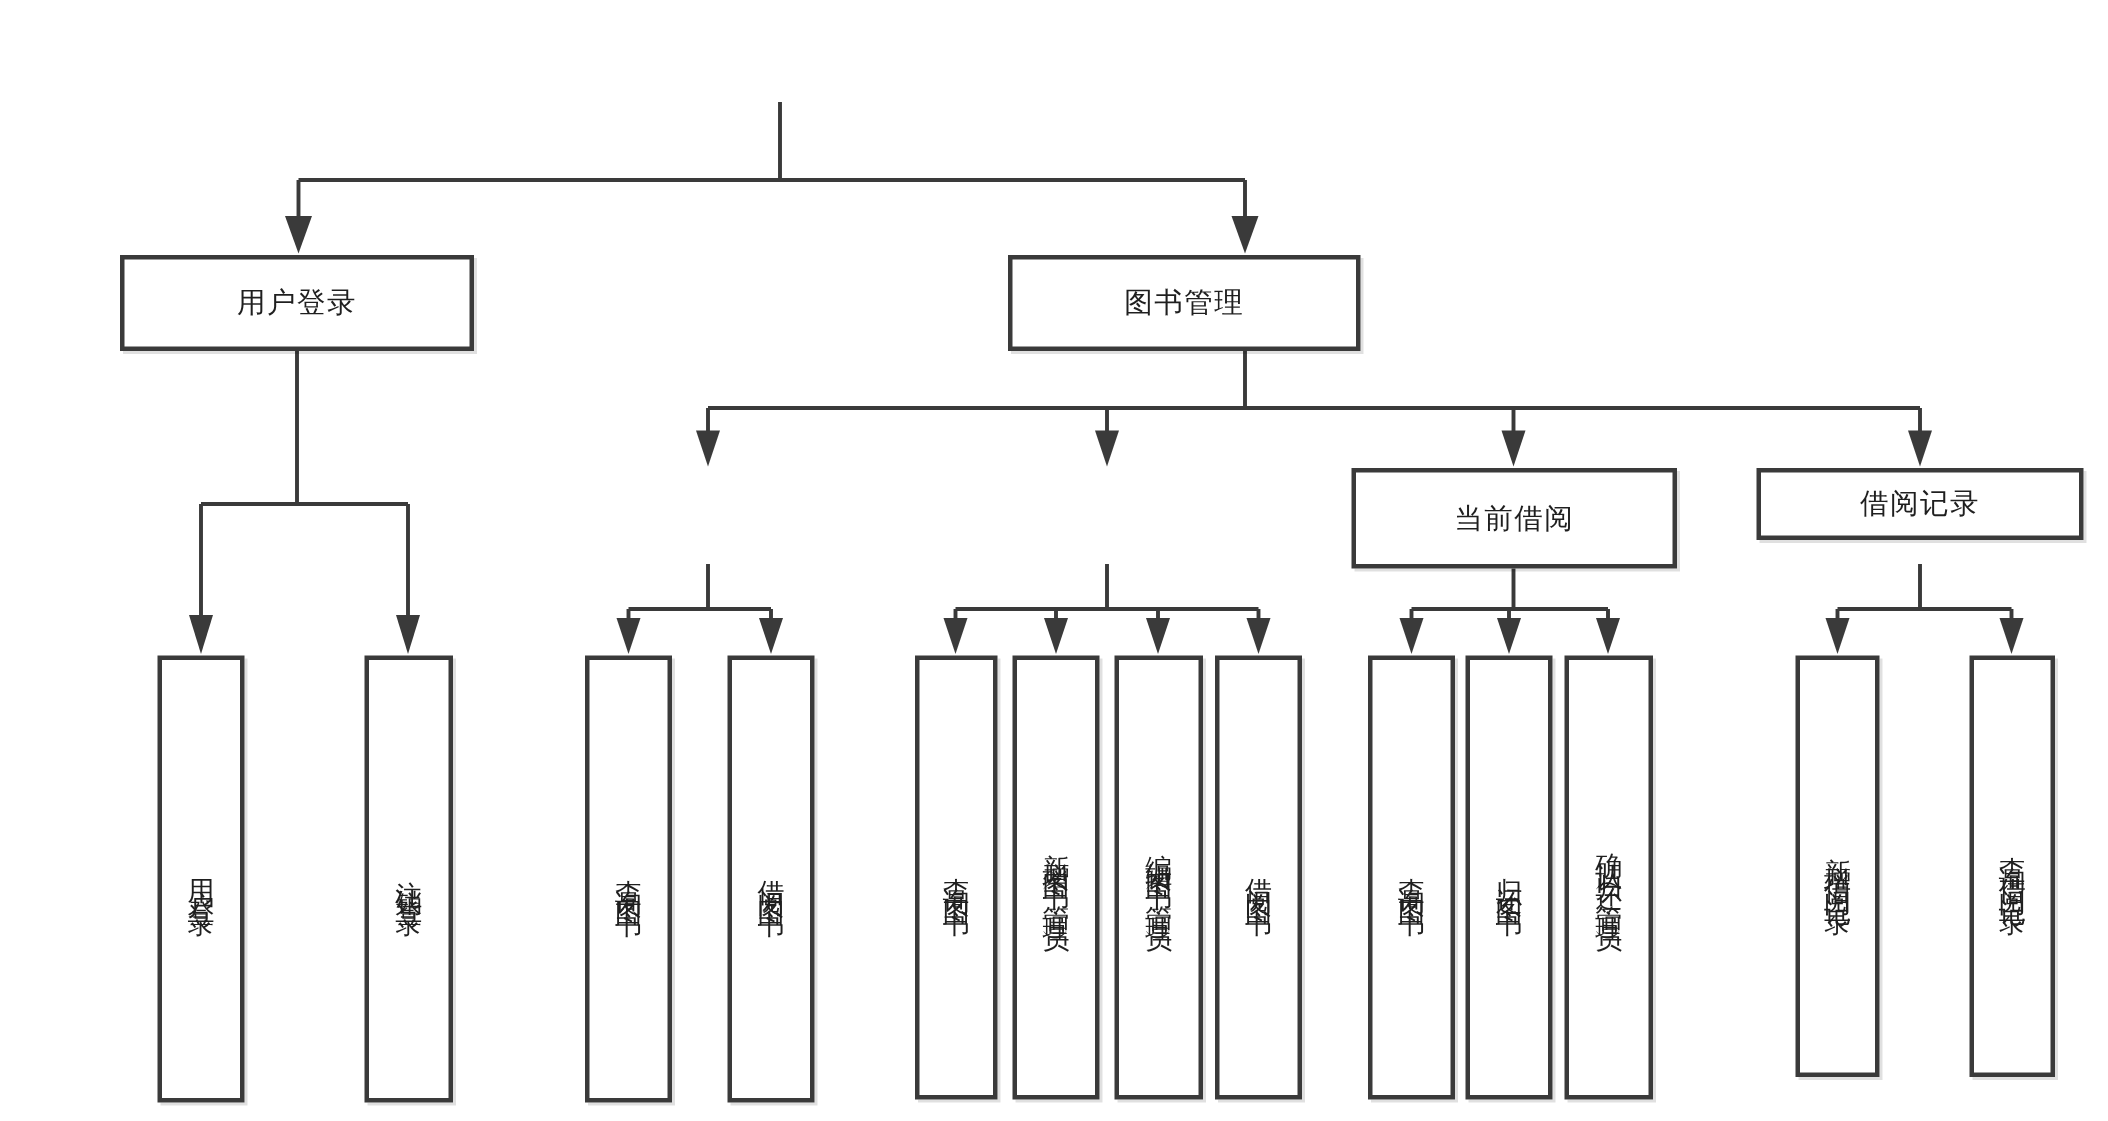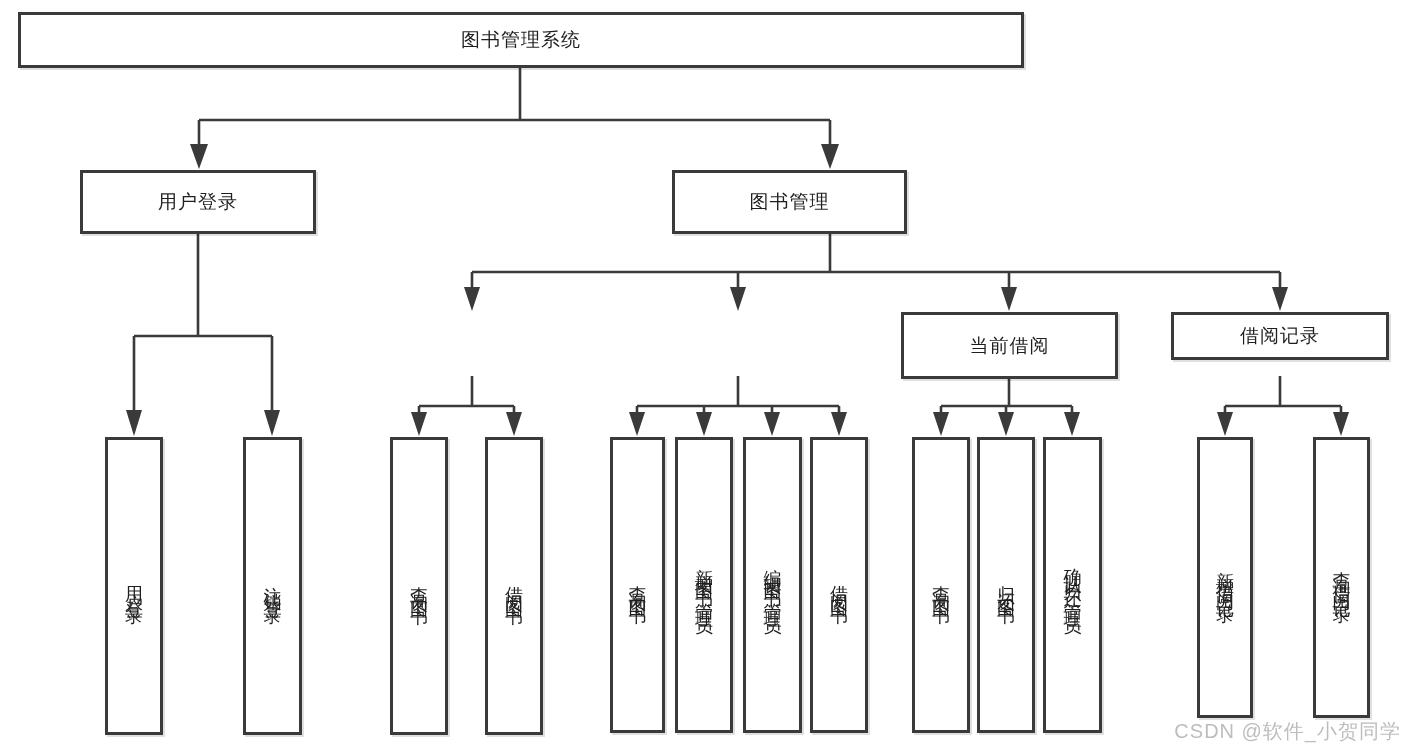--- a/index.html
+++ b/index.html
@@ -85,23 +85,20 @@
     <path class="cline" d="M1009,376 V406 M941,406 H1072 M941,406 V414 M1006,406 V414 M1072,406 V414"></path>
     <polygon class="arrow" points="933,412 949,412 941,436"></polygon>
     <polygon class="arrow" points="998,412 1014,412 1006,436"></polygon>
     <polygon class="arrow" points="1064,412 1080,412 1072,436"></polygon>
 
     <path class="cline" d="M1280,376 V406 M1225,406 H1341 M1225,406 V414 M1341,406 V414"></path>
     <polygon class="arrow" points="1217,412 1233,412 1225,436"></polygon>
     <polygon class="arrow" points="1333,412 1349,412 1341,436"></polygon>
   </svg>
 
-  <div class="node h-node" style="left:18px;top:12px;width:1006px;height:56px">
-    <span>图书管理系统</span>
-  </div>
 
   <div class="node h-node" style="left:80px;top:170px;width:236px;height:64px">
     <span>用户登录</span>
   </div>
   <div class="node h-node" style="left:672px;top:170px;width:235px;height:64px">
     <span>图书管理</span>
   </div>
 
   <div class="node h-node" style="left:901px;top:312px;width:217px;height:67px">
     <span>当前借阅</span>
@@ -147,15 +144,14 @@
     <span>确认归还（管理员）</span>
   </div>
 
   <div class="node v-node" style="left:1197px;top:437px;width:56px;height:281px">
     <span>新增借阅记录</span>
   </div>
   <div class="node v-node" style="left:1313px;top:437px;width:57px;height:281px">
     <span>查询借阅记录</span>
   </div>
 
-  <div class="watermark">CSDN @软件_小贺同学</div>
 
 </div>
 
 </body></html>

